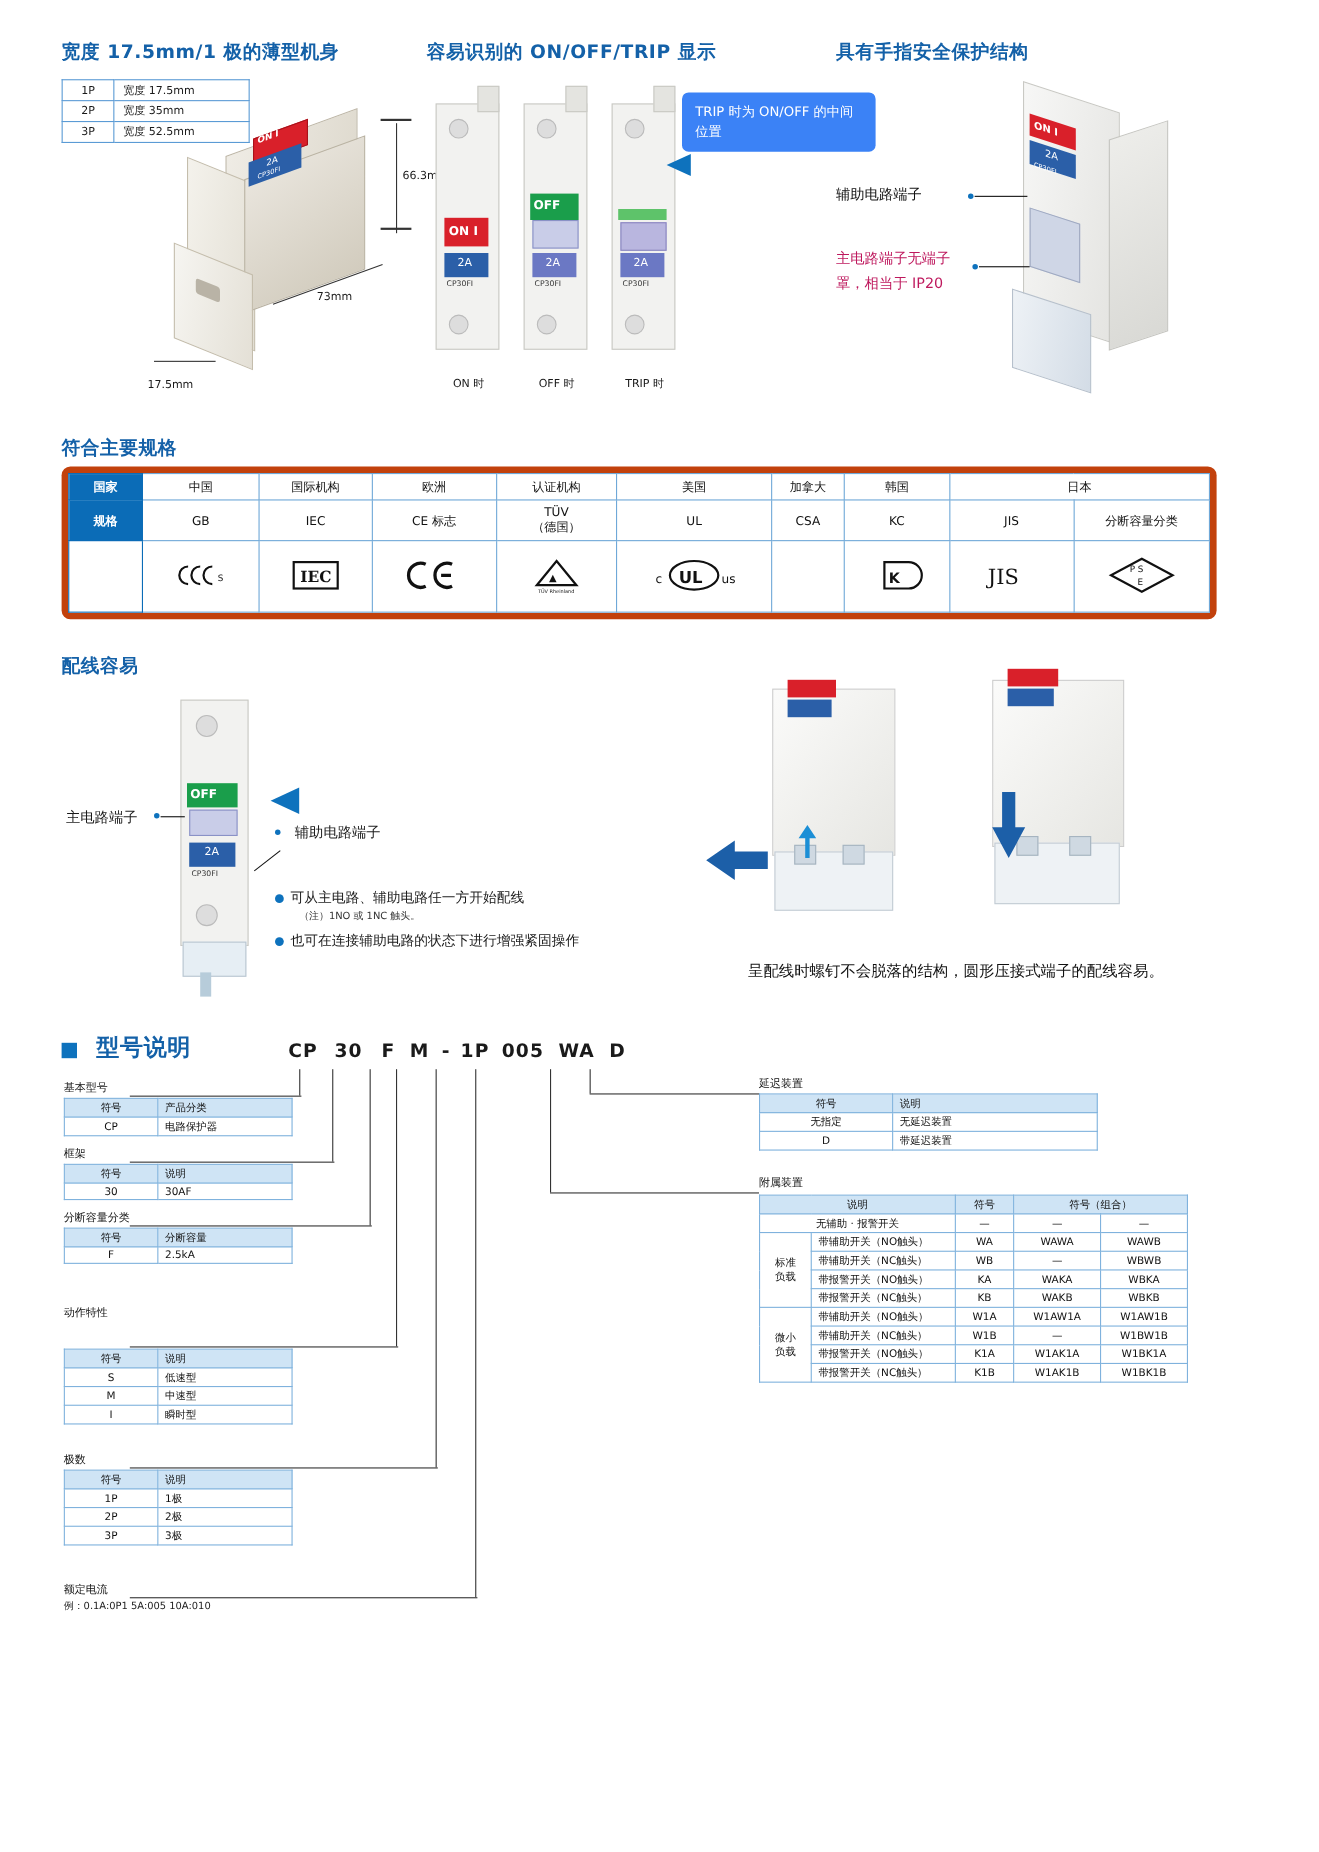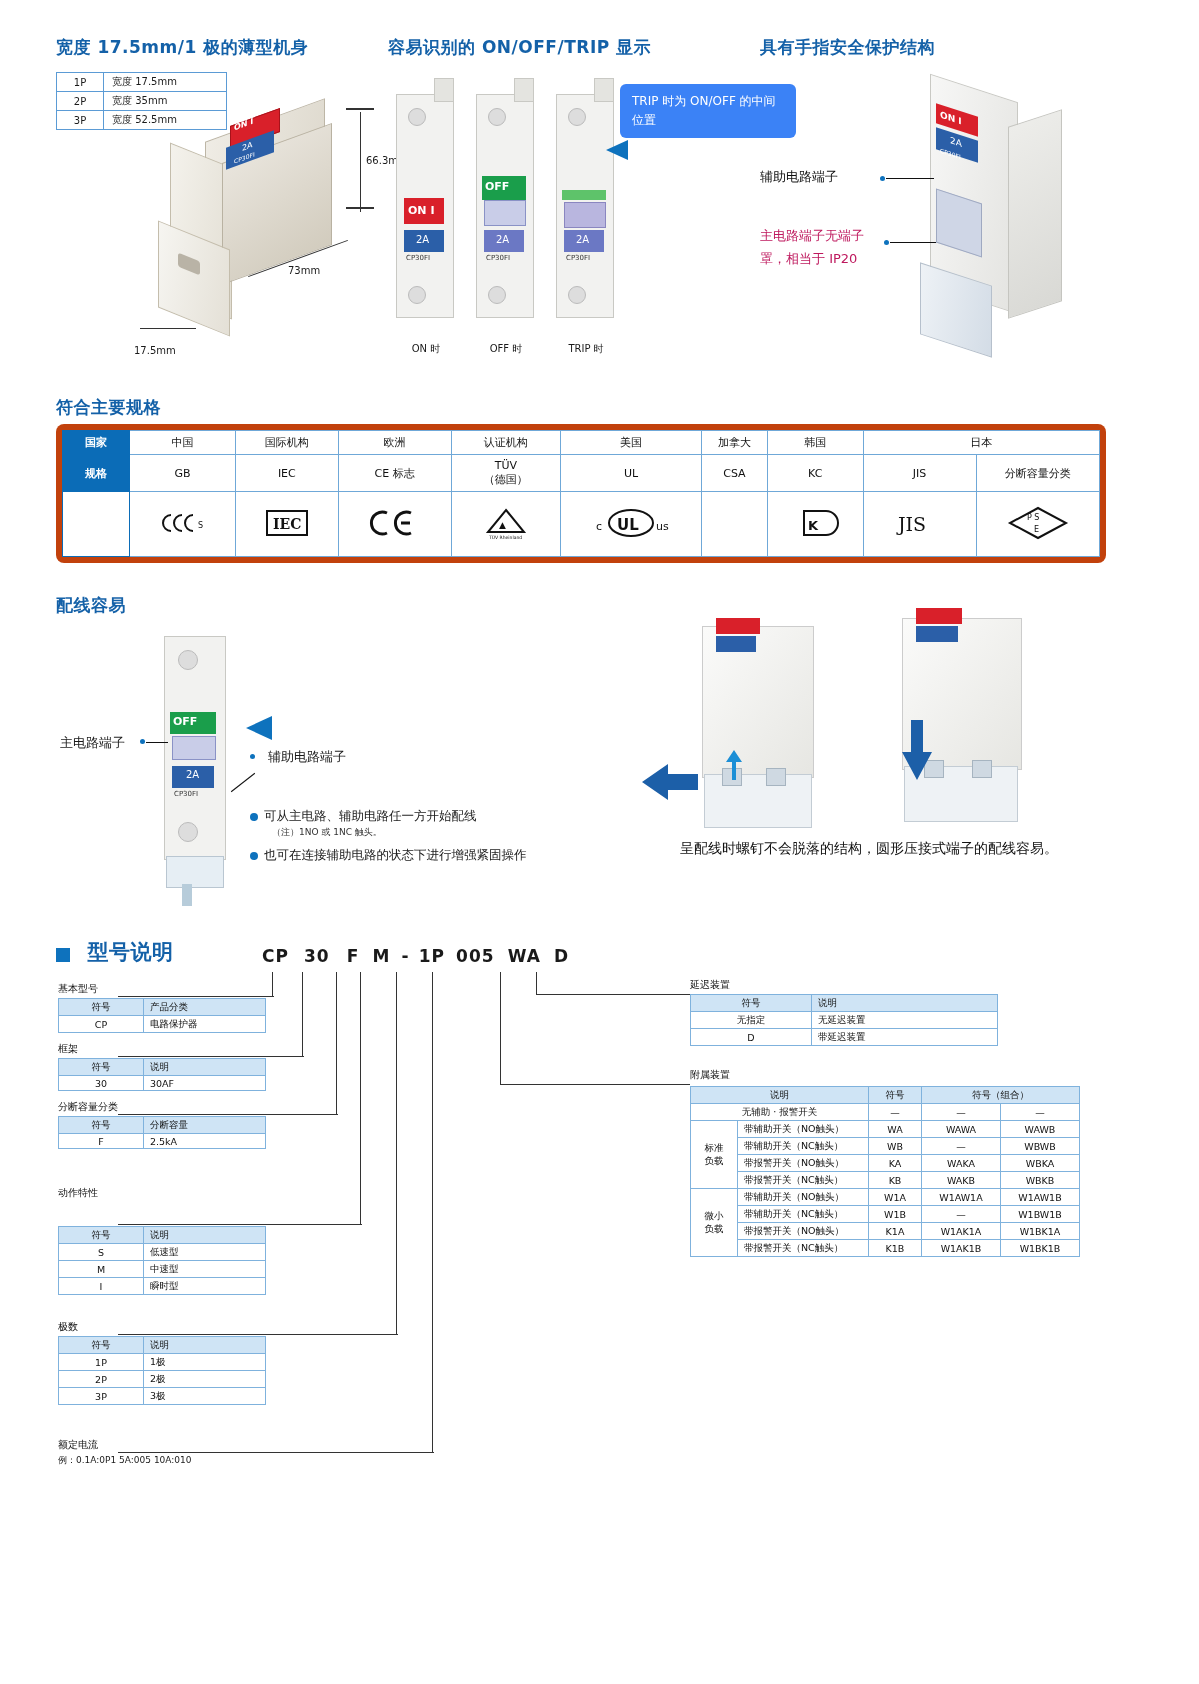--- a/index.html
+++ b/index.html
@@ -326,21 +326,21 @@
     <div style="position:absolute;left:36px;top:8px;width:46px;height:16px;background:#d9202a;"></div>
     <div style="position:absolute;left:36px;top:26px;width:42px;height:16px;background:#2b5fa8;"></div>
     <div style="position:absolute;left:24px;top:166px;width:112px;height:54px;background:#eef2f5;border:1px solid #c3ccd4;"></div>
     <div style="position:absolute;left:44px;top:160px;width:18px;height:16px;background:#cfd9e2;border:1px solid #a6b4c0;"></div>
     <div style="position:absolute;left:92px;top:160px;width:18px;height:16px;background:#cfd9e2;border:1px solid #a6b4c0;"></div>
   </div>
   <svg class="abs" style="left:900px;top:718px;" width="34" height="66">
     <path d="M17 62 L2 34 L11 34 L11 2 L23 2 L23 34 L32 34 Z" fill="#1c5fa8"></path>
   </svg>
 
-  <div class="abs" style="left:680px;top:836px;width:390px;font-size:14px;line-height:1.9;color:#111;font-family:Liberation Mono, monospace;">呈配线时螺钉不会脱落的结构，圆形压接式端子的配线容易。</div>
+  <div class="abs" style="left:680px;top:870px;width:390px;font-size:14px;line-height:1.9;color:#111;">呈配线时螺钉不会脱落的结构，圆形压接式端子的配线容易。</div>
 
   <div class="abs" style="left:56px;top:938px;font-family:Liberation Mono, monospace;">
     <span style="display:inline-block;width:14px;height:14px;background:#0e72bd;margin-right:8px;vertical-align:middle;"></span>
     <span class="h-blue" style="font-size:21px;">型号说明</span>
   </div>
 
   <div class="abs" style="left:262px;top:946px;">
     <span class="code-char">CP</span>
     <span class="code-char" style="margin-left:10px;">30</span>
     <span class="code-char" style="margin-left:12px;">F</span>

